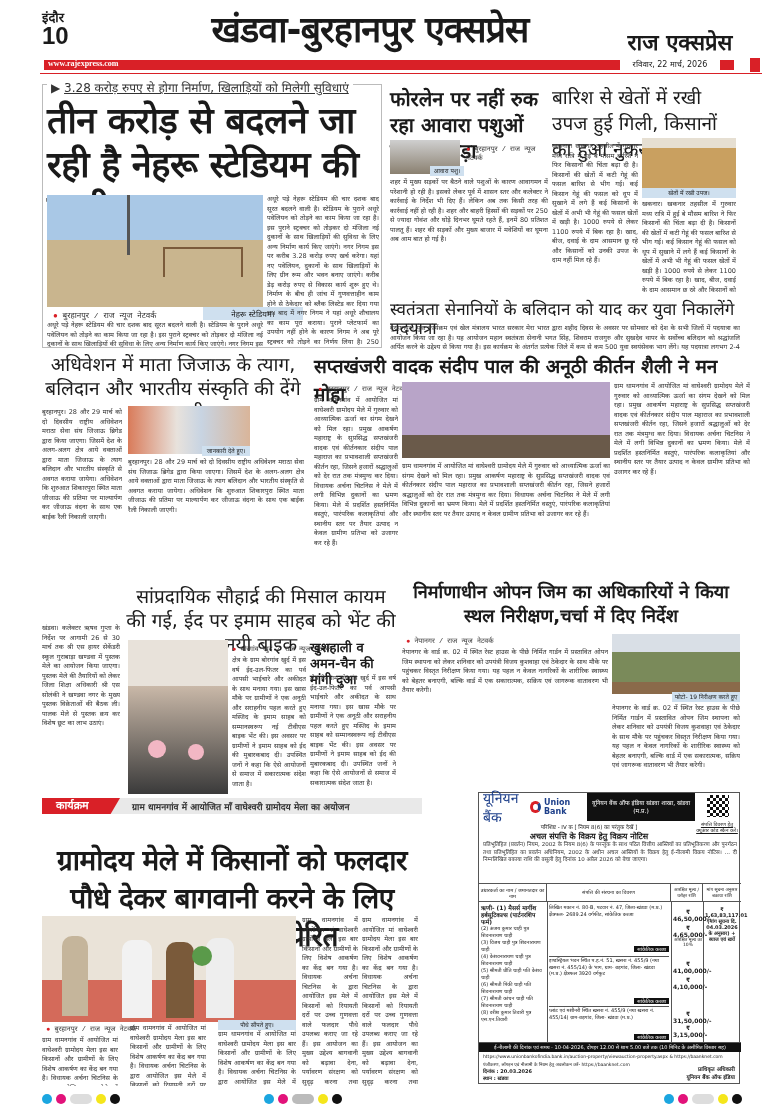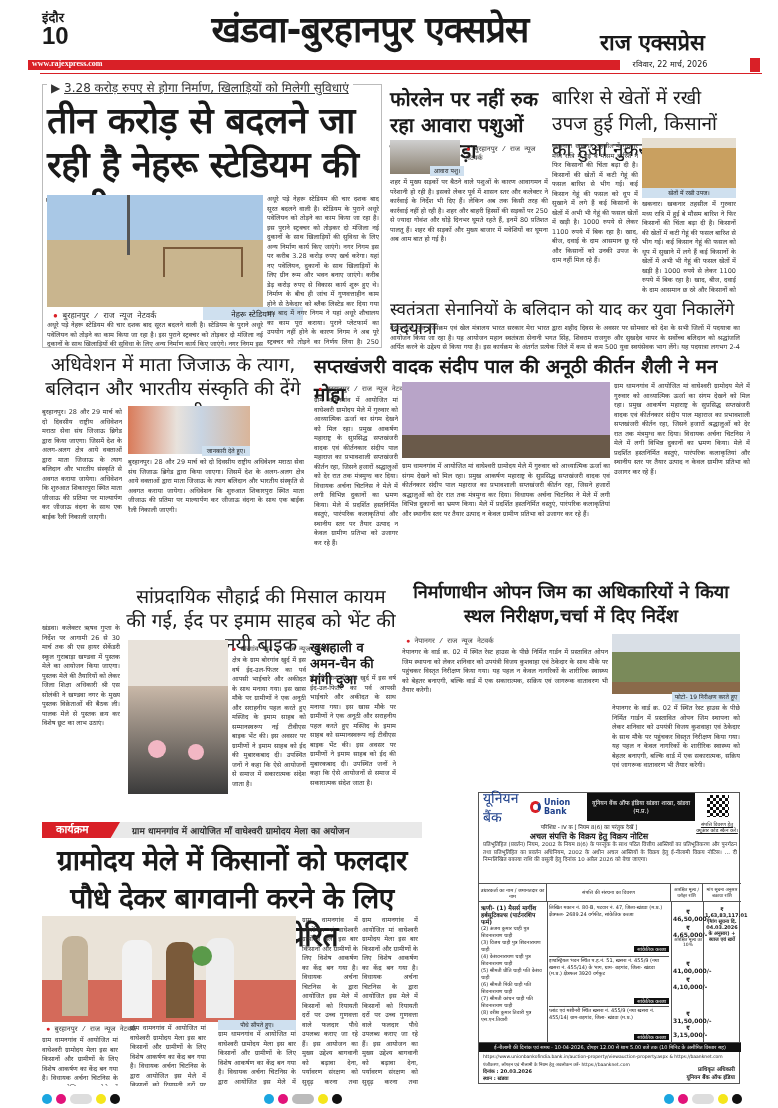--- a/index.html
+++ b/index.html
@@ -1,22 +1,22 @@
 <!DOCTYPE html>
 <html><head>
 <meta charset="utf-8">
 <style>
   * { box-sizing: border-box; margin: 0; padding: 0; }
   body { width: 778px; height: 1108px; background: #fff; font-family: "DejaVu Sans", sans-serif; color: #1a1a1a; position: relative; overflow: hidden; }
   .abs { position: absolute; }
   .masthead-city { left: 42px; top: 8px; font-size: 13px; font-weight: bold; }
   .masthead-page { left: 42px; top: 22px; font-size: 24px; font-weight: bold; font-family: "Liberation Sans", sans-serif; }
   .masthead-title { left: 140px; top: 4px; width: 460px; text-align: center; font-size: 36px; font-weight: bold; letter-spacing: -1px; font-family: "DejaVu Sans", sans-serif; }
-  .masthead-brand { left: 600px; top: 26px; width: 160px; text-align: left; font-size: 22px; font-weight: bold; }
-  .redbar { left: 28px; top: 60px; width: 690px; height: 10px; background: #d92027; }
+  .masthead-brand { left: 600px; top: 26px; width: 160px; text-align: center; font-size: 22px; font-weight: bold; }
+  .redbar { left: 44px; top: 60px; width: 690px; height: 10px; background: #d92027; }
   .redbar .url { position:absolute; left:4px; top:-1px; font-size:8px; color:#fff; font-family:"Liberation Serif", serif; font-weight:bold; }
   .datebox { left: 620px; top: 58px; width: 100px; height: 14px; background:#fff; font-size: 8px; text-align:center; line-height:14px; }
   .redtab { left: 750px; top: 58px; width: 10px; height: 14px; background: #d92027; }
   .rule { left: 40px; top: 73px; width: 722px; height: 1px; background: #d92027; }
 
   .kicker { font-size: 12px; color: #333; }
   .hl-xl { font-size: 36px; font-weight: bold; line-height: 44px; letter-spacing: -0.5px; }
   .hl-lg { font-size: 24px; font-weight: bold; line-height: 30px; }
   .hl-md { font-size: 20px; line-height: 19px; }
   .hl-sm { font-size: 16px; font-weight: bold; line-height: 20px; }
@@ -115,21 +115,21 @@
 
 <div class="abs" style="left:402px;top:580px;width:338px;height:200px;">
   <div class="hl-lg" style="font-size:18px;line-height:24px;text-align:center;">निर्माणाधीन ओपन जिम का अधिकारियों ने किया स्थल निरीक्षण,चर्चा में दिए निर्देश</div>
   <div class="byline" style="position:absolute;left:4px;top:56px;font-size:7px;">नेपानगर / राज न्यूज नेटवर्क</div>
   <div class="body-text" style="position:absolute;left:0;top:68px;width:206px;height:132px;">नेपानगर के वार्ड क्र. 02 में स्थित रेस्ट हाउस के पीछे निर्मित गार्डन में प्रस्तावित ओपन जिम स्थापना को लेकर शनिवार को उपयंत्री विजय कुशवाहा एवं ठेकेदार के साथ मौके पर पहुंचकर विस्तृत निरीक्षण किया गया। यह पहल न केवल नागरिकों के शारीरिक स्वास्थ्य को बेहतर बनाएगी, बल्कि वार्ड में एक सकारात्मक, सक्रिय एवं जागरूक वातावरण भी तैयार करेगी।</div>
   <div class="photo" style="position:absolute;left:210px;top:54px;width:128px;height:60px;background:linear-gradient(#d9dfe6 0 30%, #7a8a5a 30% 80%, #8a6a4a 80%);"></div>
   <div class="caption" style="position:absolute;left:270px;top:112px;width:68px;font-size:6px;">फोटो- 19 निरीक्षण करते हुए</div>
   <div class="body-text" style="position:absolute;left:210px;top:124px;width:128px;height:76px;">नेपानगर के वार्ड क्र. 02 में स्थित रेस्ट हाउस के पीछे निर्मित गार्डन में प्रस्तावित ओपन जिम स्थापना को लेकर शनिवार को उपयंत्री विजय कुशवाहा एवं ठेकेदार के साथ मौके पर पहुंचकर विस्तृत निरीक्षण किया गया। यह पहल न केवल नागरिकों के शारीरिक स्वास्थ्य को बेहतर बनाएगी, बल्कि वार्ड में एक सकारात्मक, सक्रिय एवं जागरूक वातावरण भी तैयार करेगी।</div>
 </div>
 
-<div class="abs" style="left:42px;top:822px;width:380px;height:16px;background:#e9e9e9;padding-left:16px;">
+<div class="abs" style="left:42px;top:798px;width:380px;height:16px;background:#e9e9e9;padding-left:16px;">
   <div style="position:absolute;left:0;top:0;width:78px;height:16px;background:#d92027;color:#fff;font-size:11px;font-weight:bold;padding-left:14px;line-height:16px;clip-path:polygon(0 0,100% 0,88% 100%,0 100%);">कार्यक्रम</div>
   <div style="position:absolute;left:90px;top:2px;font-size:9px;font-weight:bold;color:#333;white-space:nowrap;">ग्राम धामनगांव में आयोजित माँ वाघेश्वरी ग्रामोदय मेला का अयोजन</div>
 </div>
 <div class="abs hl-xl" style="left:42px;top:842px;width:380px;font-size:28px;line-height:38px;text-align:center;">ग्रामोदय मेले में किसानों को फलदार पौधे देकर बागवानी करने के लिए किया जा रहा है प्रेरित</div>
 <div class="abs photo" style="left:42px;top:916px;width:254px;height:106px;background:linear-gradient(#eae3d8 0 60%, #d46a5a 60% 100%);">
   <div style="position:absolute;left:20px;top:20px;width:26px;height:80px;background:#c5b59b;border-radius:10px 10px 0 0;"></div>
   <div style="position:absolute;left:80px;top:24px;width:30px;height:78px;background:#f2f2f2;border-radius:10px 10px 0 0;"></div>
   <div style="position:absolute;left:124px;top:26px;width:28px;height:76px;background:#7a5a3a;border-radius:10px 10px 0 0;"></div>
   <div style="position:absolute;left:164px;top:22px;width:28px;height:80px;background:#eeeeee;border-radius:10px 10px 0 0;"></div>
   <div style="position:absolute;left:150px;top:30px;width:20px;height:20px;border-radius:50%;background:#5a9a4a;"></div>

